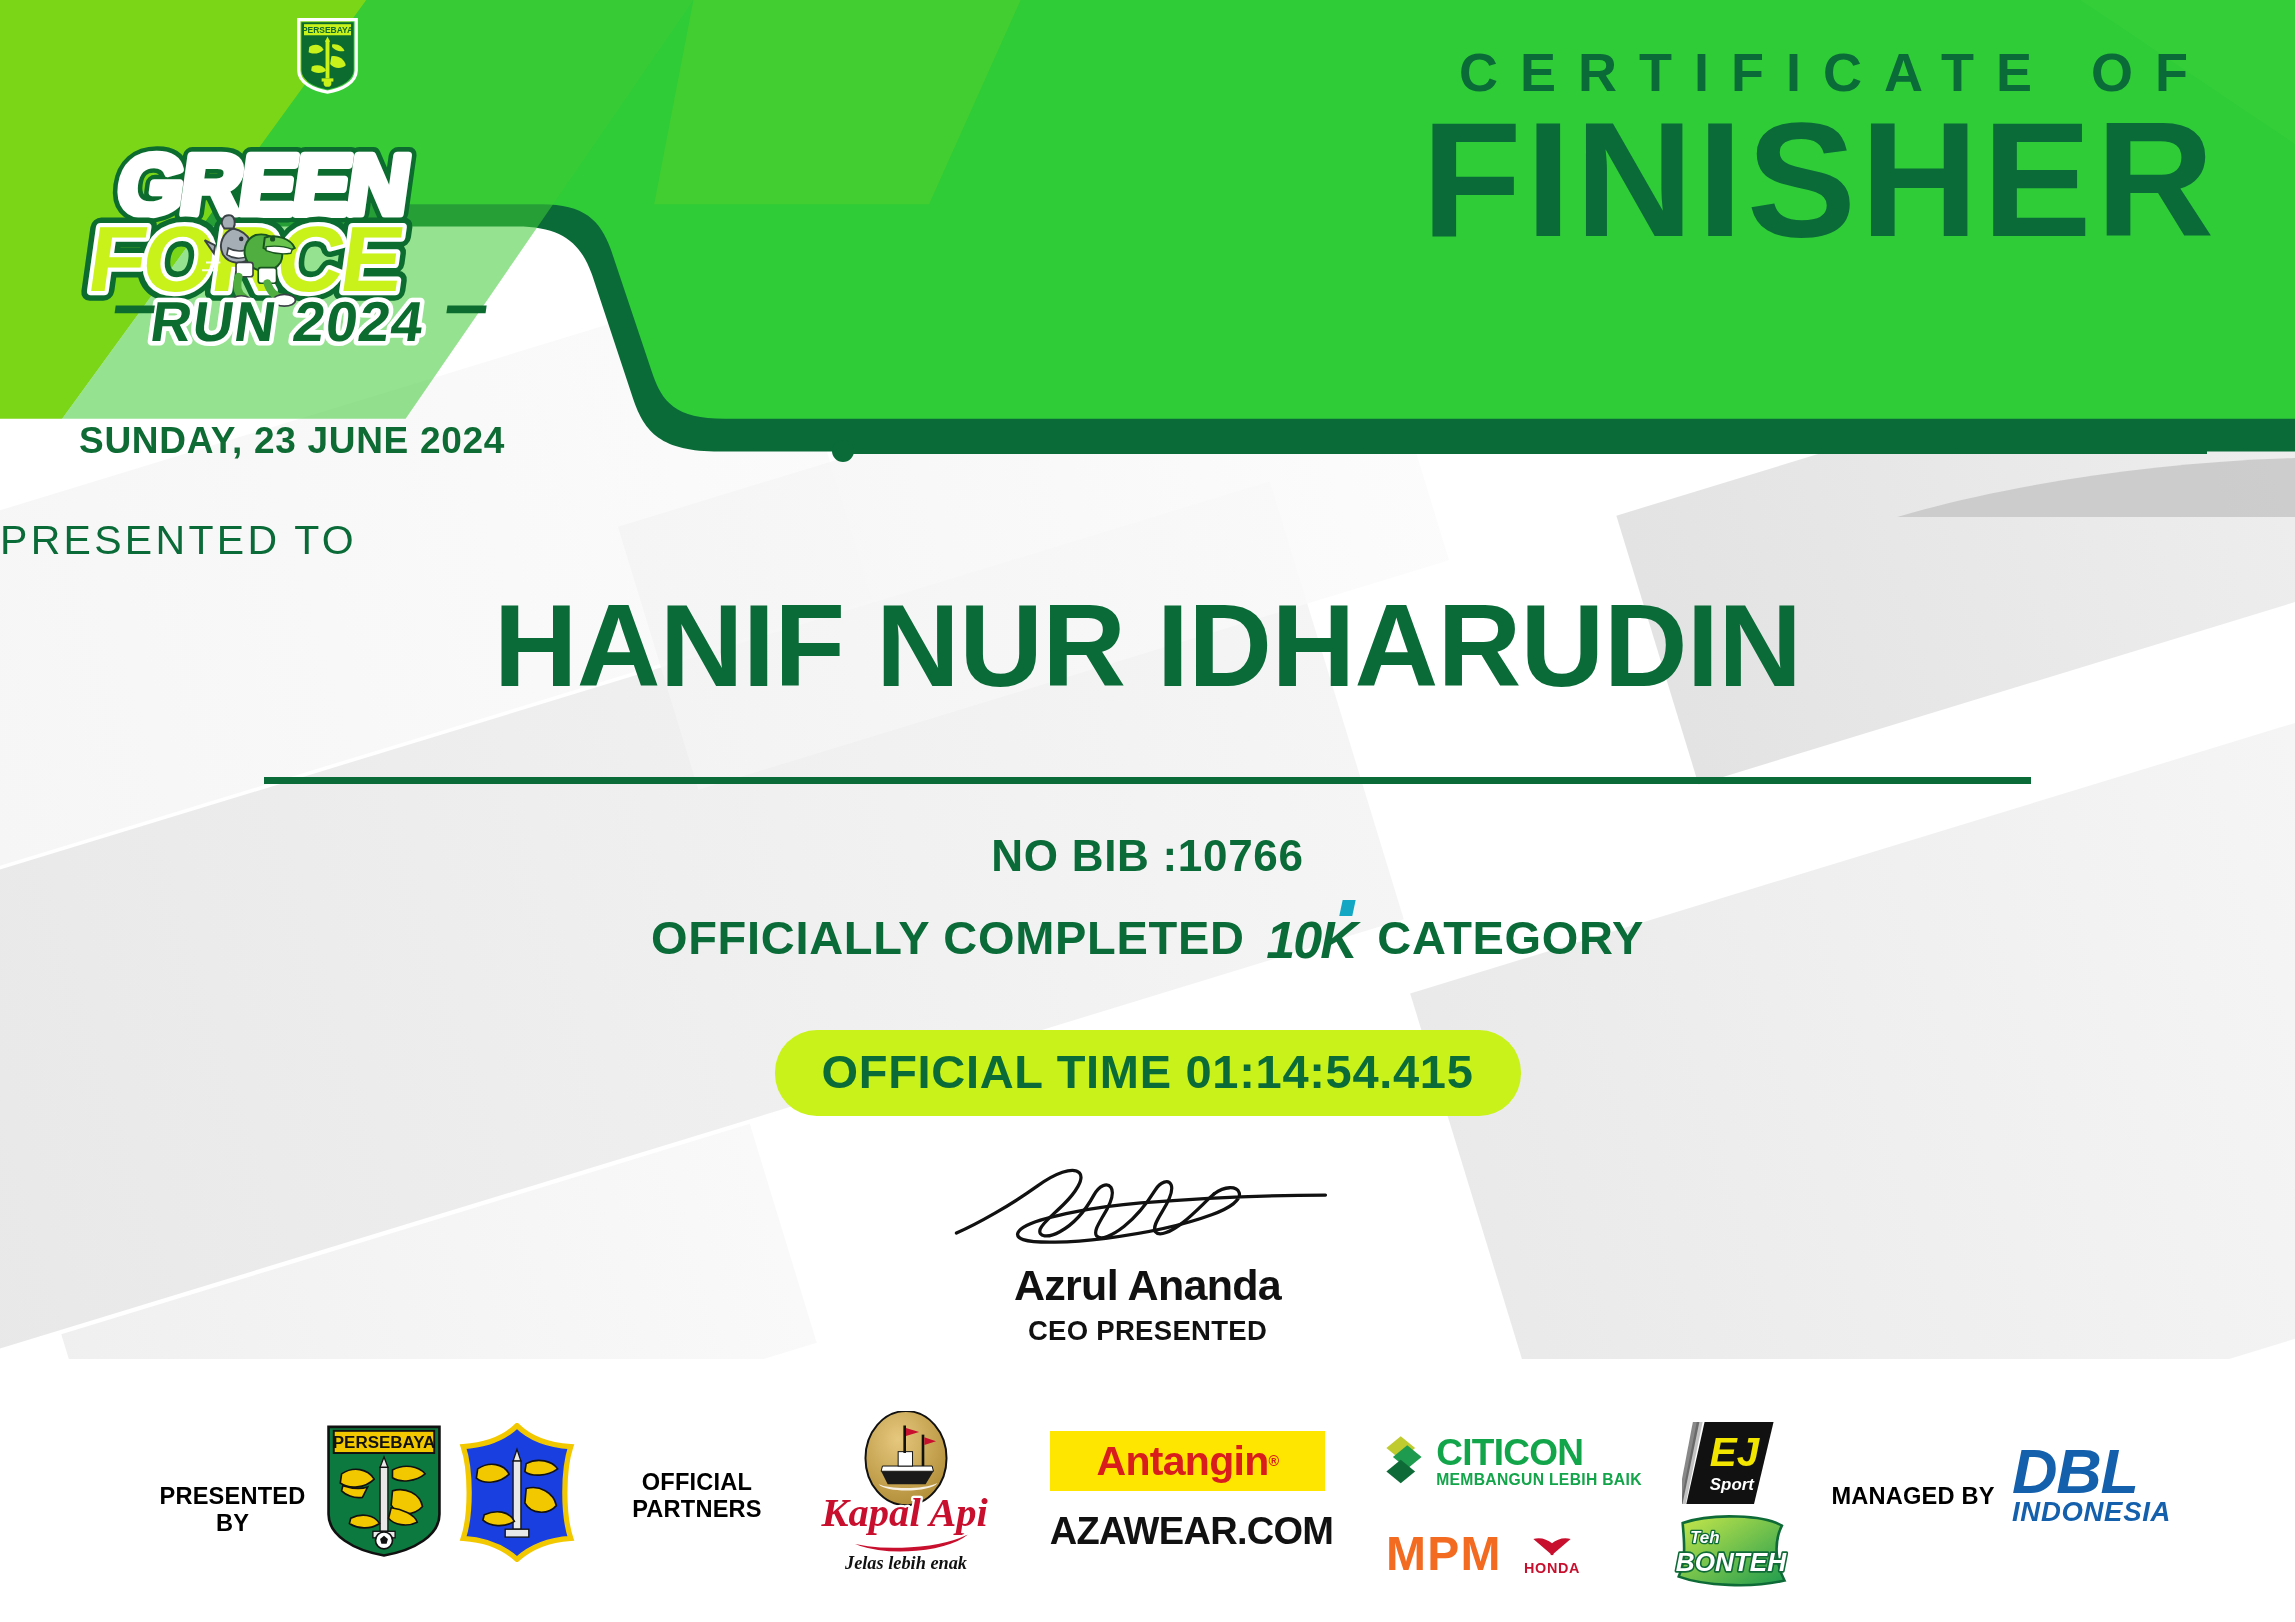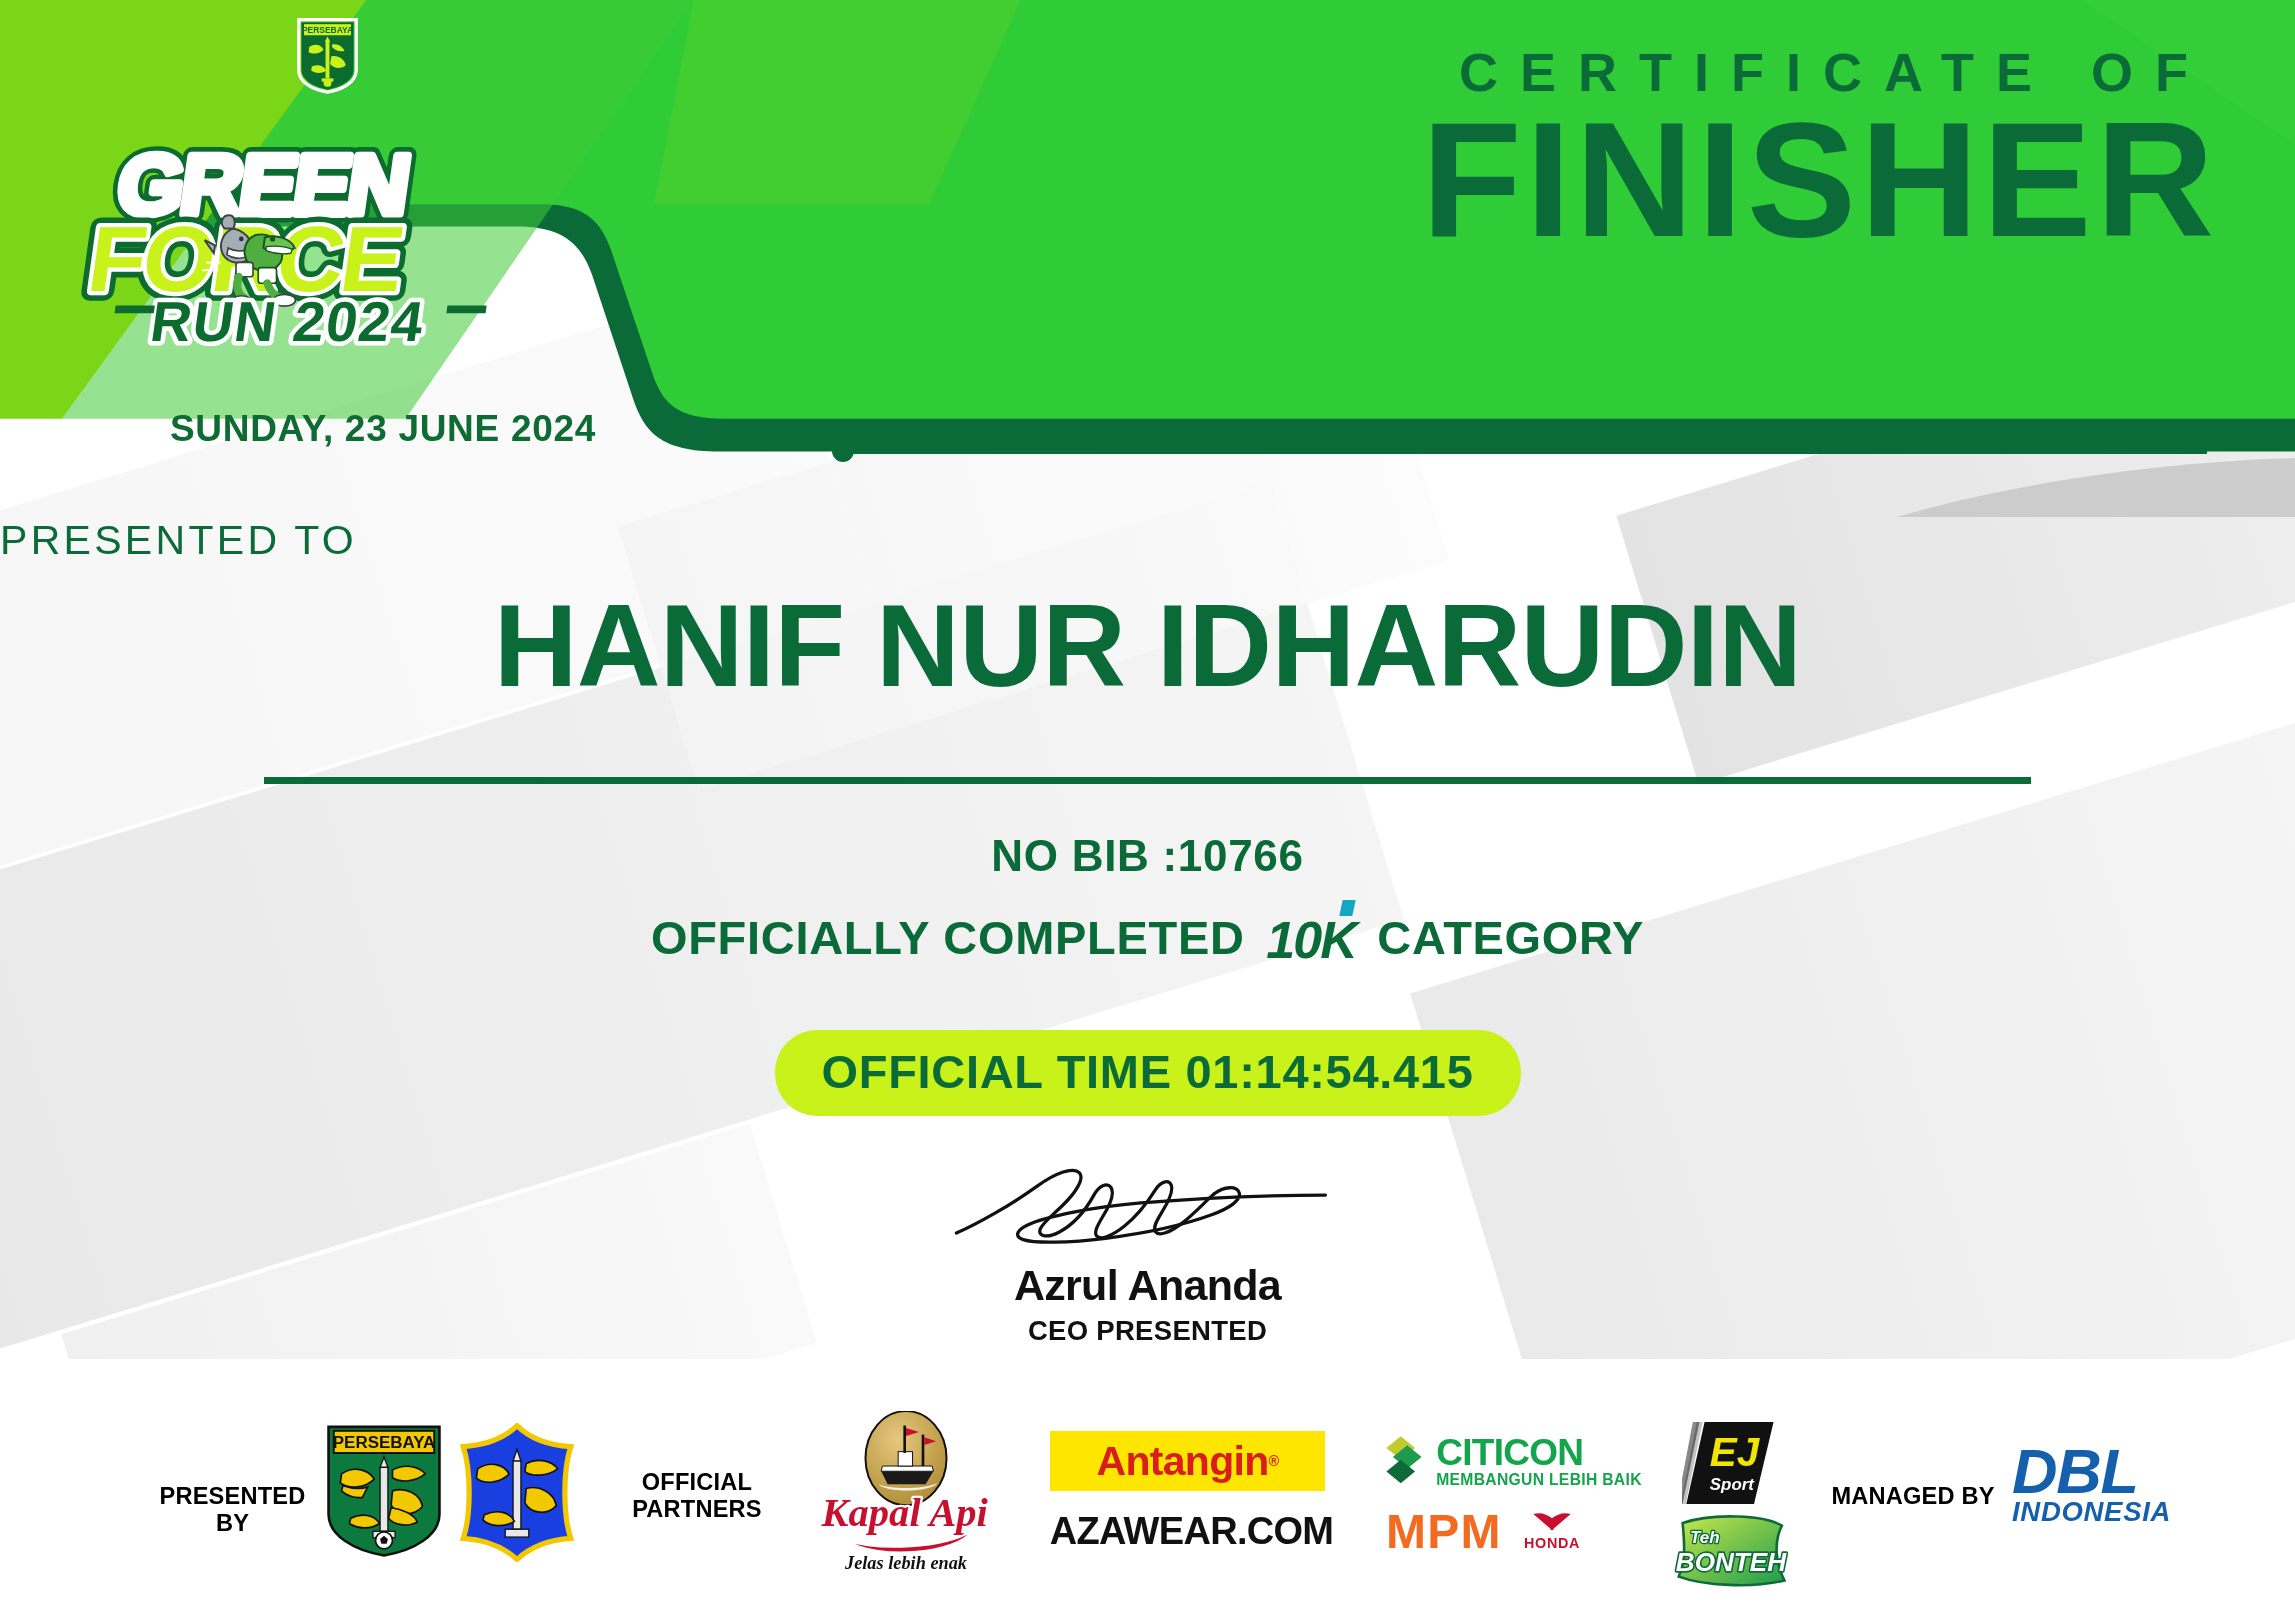--- a/index.html
+++ b/index.html
@@ -40,22 +40,22 @@
 
   
   .crest-mono{
     position:absolute;left:296px;top:17px;width:63px;height:77px;
   }
 
   
   .gf-logo{position:absolute;left:79px;top:137px;width:510px;height:209px;}
 
   .run-date{
-    position:absolute;left:79px;top:408px;width:517px;
-    text-align:right;
+    position:absolute;left:79px;top:420px;width:517px;
+    text-align:left;
     font-family:"Liberation Sans",sans-serif;
     font-weight:bold;font-size:37px;letter-spacing:0.7px;
     color:#0d6b33;
   }
 
   
   .cert-of{
     position:absolute;right:85px;top:41px;
     font-weight:bold;font-size:54px;letter-spacing:22px;
     color:#0a6b38;
@@ -416,21 +416,21 @@
             <polygon points="8,62 30,44 52,62 30,80" fill="#0E6B37"></polygon>
           </svg>
           <div>
             <div class="citicon-txt">CITICON</div>
             <div class="citicon-sub">MEMBANGUN LEBIH BAIK</div>
           </div>
         </div>
       </div>
 
       <div class="logo-mpm">
-        <div style="display:flex;align-items:flex-start;height:100%;gap:11px;">
+        <div style="display:flex;align-items:center;height:100%;gap:11px;margin-top:16px;">
           <span class="mpm-txt">MPM</span>
           <span style="width:2px;height:46px;background:#bbb;display:inline-block;"></span>
           <span style="text-align:center;">
             <svg viewBox="0 0 90 44" width="48" height="25">
               <path d="M45,40 L10,10 C22,6 36,10 45,18 C54,10 68,6 80,10 Z" fill="#C8102E"></path>
               <path d="M45,40 L45,20" stroke="#C8102E" stroke-width="5"></path>
             </svg>
             <div class="honda-txt">HONDA</div>
           </span>
         </div>

